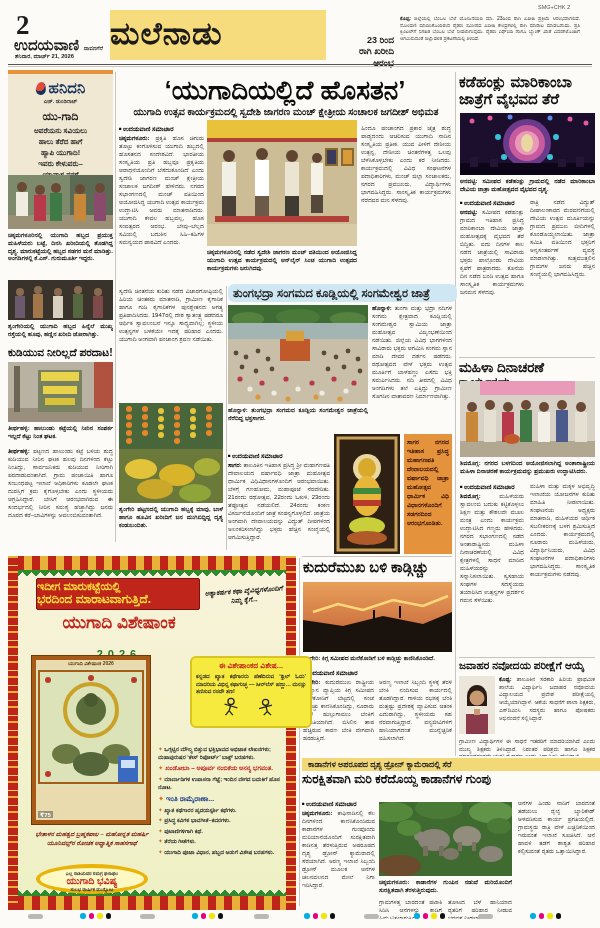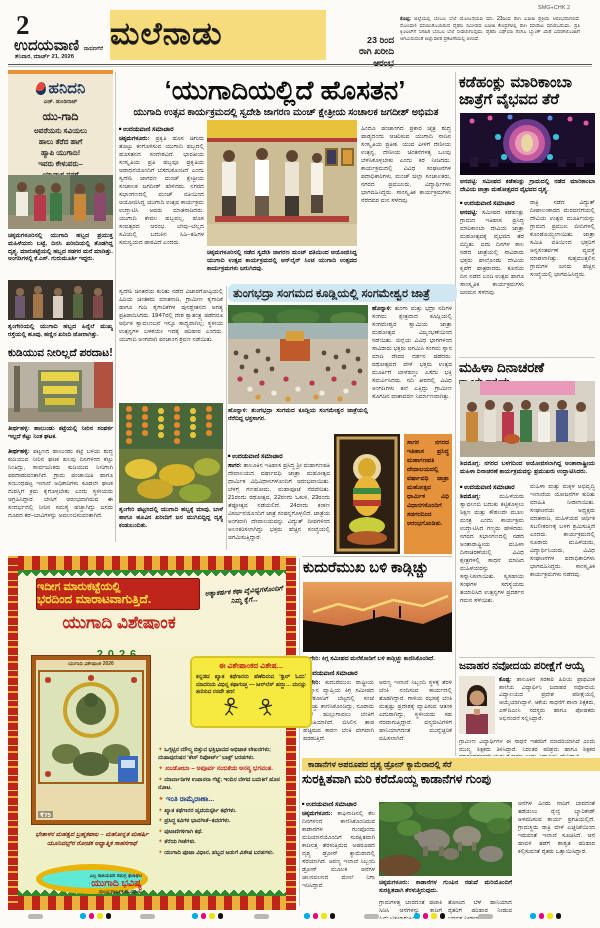--- a/index.html
+++ b/index.html
@@ -58,21 +58,21 @@
   #cover .price{position:absolute;left:2px;bottom:2px;font-size:6px;font-weight:bold;color:#fff;background:#00000055;padding:0 2px;}
   #ad-box{position:absolute;background:#f7ea3e;border:2px solid #d8c520;border-radius:6px;padding:3px 4px;}
   #ad-box .bt-title{font-size:7.5px;font-weight:bold;color:#c0251c;text-align:center;margin-bottom:2px;}
   #ad-box .bt-body{font-size:5.6px;font-weight:bold;line-height:1.35;color:#222;text-align:justify;}
   #ad-bullets{position:absolute;font-size:5.7px;font-weight:bold;line-height:1.4;color:#222;}
   #ad-bullets .bu{margin-bottom:2.5px;}
   #ad-bullets .bu::before{content:"✦ ";color:#d86a10;}
   #ad-bullets .red{color:#c0251c;font-size:6.4px;}
   #ad-bullets .big{font-size:7.2px;color:#1a3a8a;}
   #ad-below{position:absolute;font-size:6.2px;font-weight:bold;font-style:italic;color:#7a1a0a;line-height:1.4;text-align:center;}
-  #ad-oval{position:absolute;background:#5eead4;border:6px solid #eab308;border-radius:50%;text-align:right;padding-top:3px;}
+  #ad-oval{position:absolute;background:#fef9c3;border:4px solid #eab308;border-radius:50%;text-align:center;padding-top:3px;}
   #ad-oval .o1,#ad-oval .o3{font-size:4.8px;font-weight:bold;color:#333;}
   #ad-oval .o2{font-size:9.5px;font-weight:bold;color:#c0251c;line-height:1.15;}
   
   .m-oval{position:absolute;width:15px;height:5px;border-radius:3px;background:#b9b9b4;}
   .m-cmyk{position:absolute;display:flex;gap:3px;}
   .m-cmyk i{width:5.5px;height:5.5px;border-radius:50%;display:block;}
   .c1{background:#00aee6}.c2{background:#e6007e}.c3{background:#f2e400}.c4{background:#111}
 </style>
 </head>
 <body>

